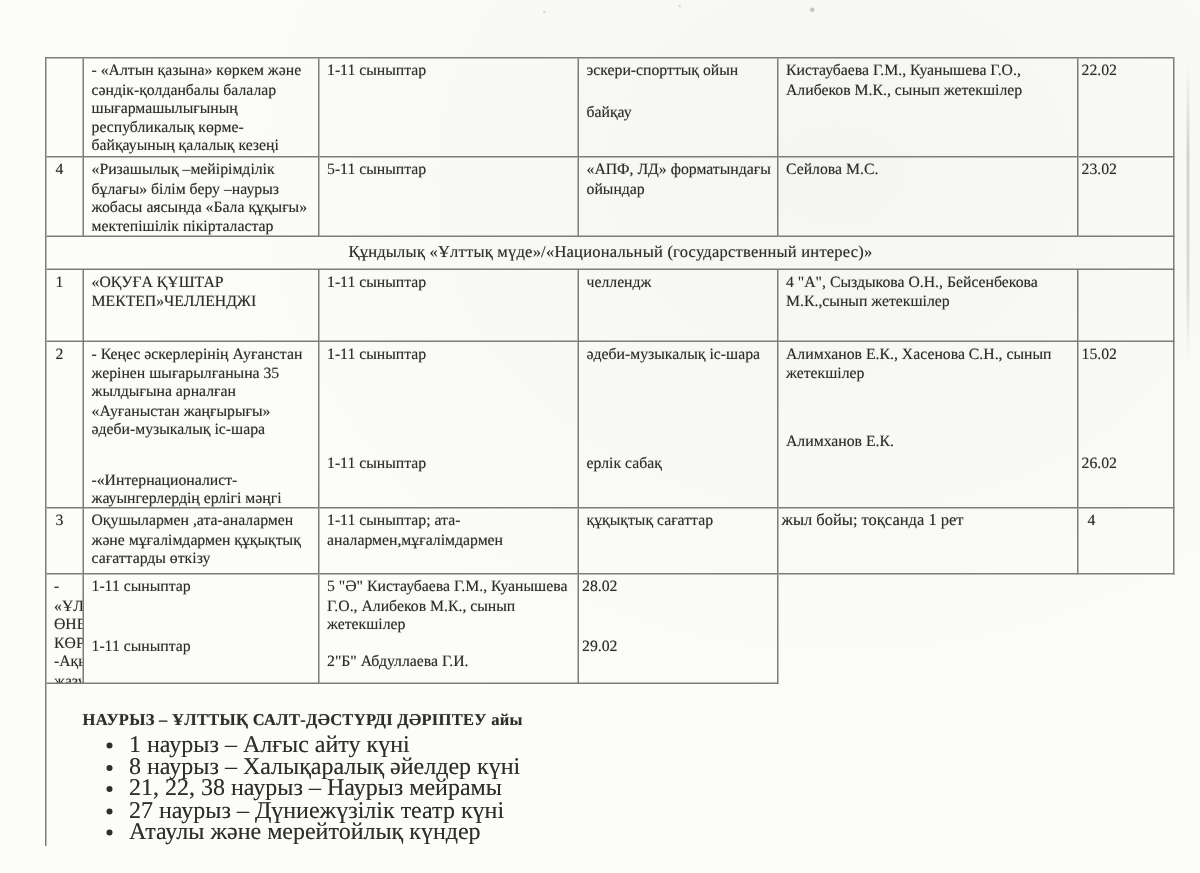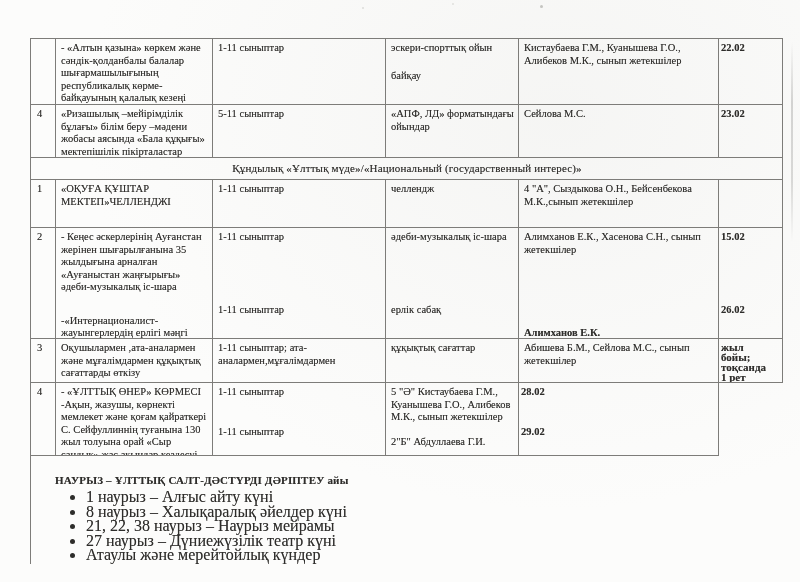--- a/index.html
+++ b/index.html
@@ -39,33 +39,33 @@
     line-height:12.5px;
     text-shadow:0 0 .5px rgba(70,68,64,.55);
   }
   .cell {
     border-right:1px solid #7d7c79;
     border-bottom:1px solid #7d7c79;
     padding:3px 4px 2px 5px;
     overflow:hidden;
   }
   .cell.c-num  { padding-left:6px; }
-  .cell.c-date { padding-left:2px; padding-right:14px;font-weight:bold; }
+  .cell.c-date { padding-left:2px; padding-right:14px; }
   .cell.c-section {
     grid-column:1 / -1;
     text-align:center;
     font-weight:normal;
     font-size:11px;
     padding-top:4px;
     letter-spacing:.15px;
   }
   .p { margin:0; }
   .mt13 { margin-top:21px; }
   .mt31 { margin-top:15px; }
-  .mt48 { margin-top:71px;font-weight:bold; }
+  .mt48 { margin-top:33px; }
   .mt60 { margin-top:60px; }
   .mt27 { margin-top:27px; }
   .mt12 { margin-top:12px; }
   .small { font-size:11px; line-height:10px; }
   
   .footer { position:absolute; left:55px; top:474px; width:520px; }
   .f-heading {
     font-weight:bold; font-size:11px; letter-spacing:.2px;
     text-shadow:0 0 .5px rgba(70,68,64,.55);
   }
@@ -100,21 +100,21 @@
     </div>
     <div class="cell c-resp">
       <div class="p">Кистаубаева Г.М., Куанышева Г.О., Алибеков М.К., сынып жетекшілер</div>
     </div>
     <div class="cell c-date">
       <div class="p">22.02</div>
     </div>
 
     <div class="cell c-num">4</div>
     <div class="cell c-event">
-      <div class="p">«Ризашылық –мейірімділік бұлағы» білім беру –мәдени жобасы аясында «Бала  құқығы» мектепішілік  пікірталастар</div>
+      <div class="p">«Ризашылық –мейірімділік бұлағы» білім беру –наурыз жобасы аясында «Бала  құқығы» мектепішілік  пікірталастар</div>
     </div>
     <div class="cell c-classes">
       <div class="p">5-11 сыныптар</div>
     </div>
     <div class="cell c-format">
       <div class="p">«АПФ, ЛД»  форматындағы ойындар</div>
     </div>
     <div class="cell c-resp">
       <div class="p">Сейлова М.С.</div>
     </div>
@@ -165,23 +165,20 @@
 
     <div class="cell c-num">3</div>
     <div class="cell c-event">
       <div class="p">Оқушылармен ,ата-аналармен және мұғалімдармен құқықтық сағаттарды өткізу</div>
     </div>
     <div class="cell c-classes">
       <div class="p">1-11 сыныптар; ата-аналармен,мұғалімдармен</div>
     </div>
     <div class="cell c-format">
       <div class="p">құқықтық сағаттар</div>
-    </div>
-    <div class="cell c-resp">
-      <div class="p">Абишева Б.М., Сейлова М.С., сынып жетекшілер</div>
     </div>
     <div class="cell c-date">
       <div class="p small">жыл бойы; тоқсанда 1 рет</div>
     </div>
 
     <div class="cell c-num">4</div>
     <div class="cell c-event">
       <div class="p">- «ҰЛТТЫҚ ӨНЕР» КӨРМЕСІ -Ақын, жазушы, көрнекті мемлекет және қоғам қайраткері С. Сейфуллиннің туғанына 130 жыл толуына орай  «Сыр сандық» жас ақындар кездесуі</div>
     </div>
     <div class="cell c-classes">

